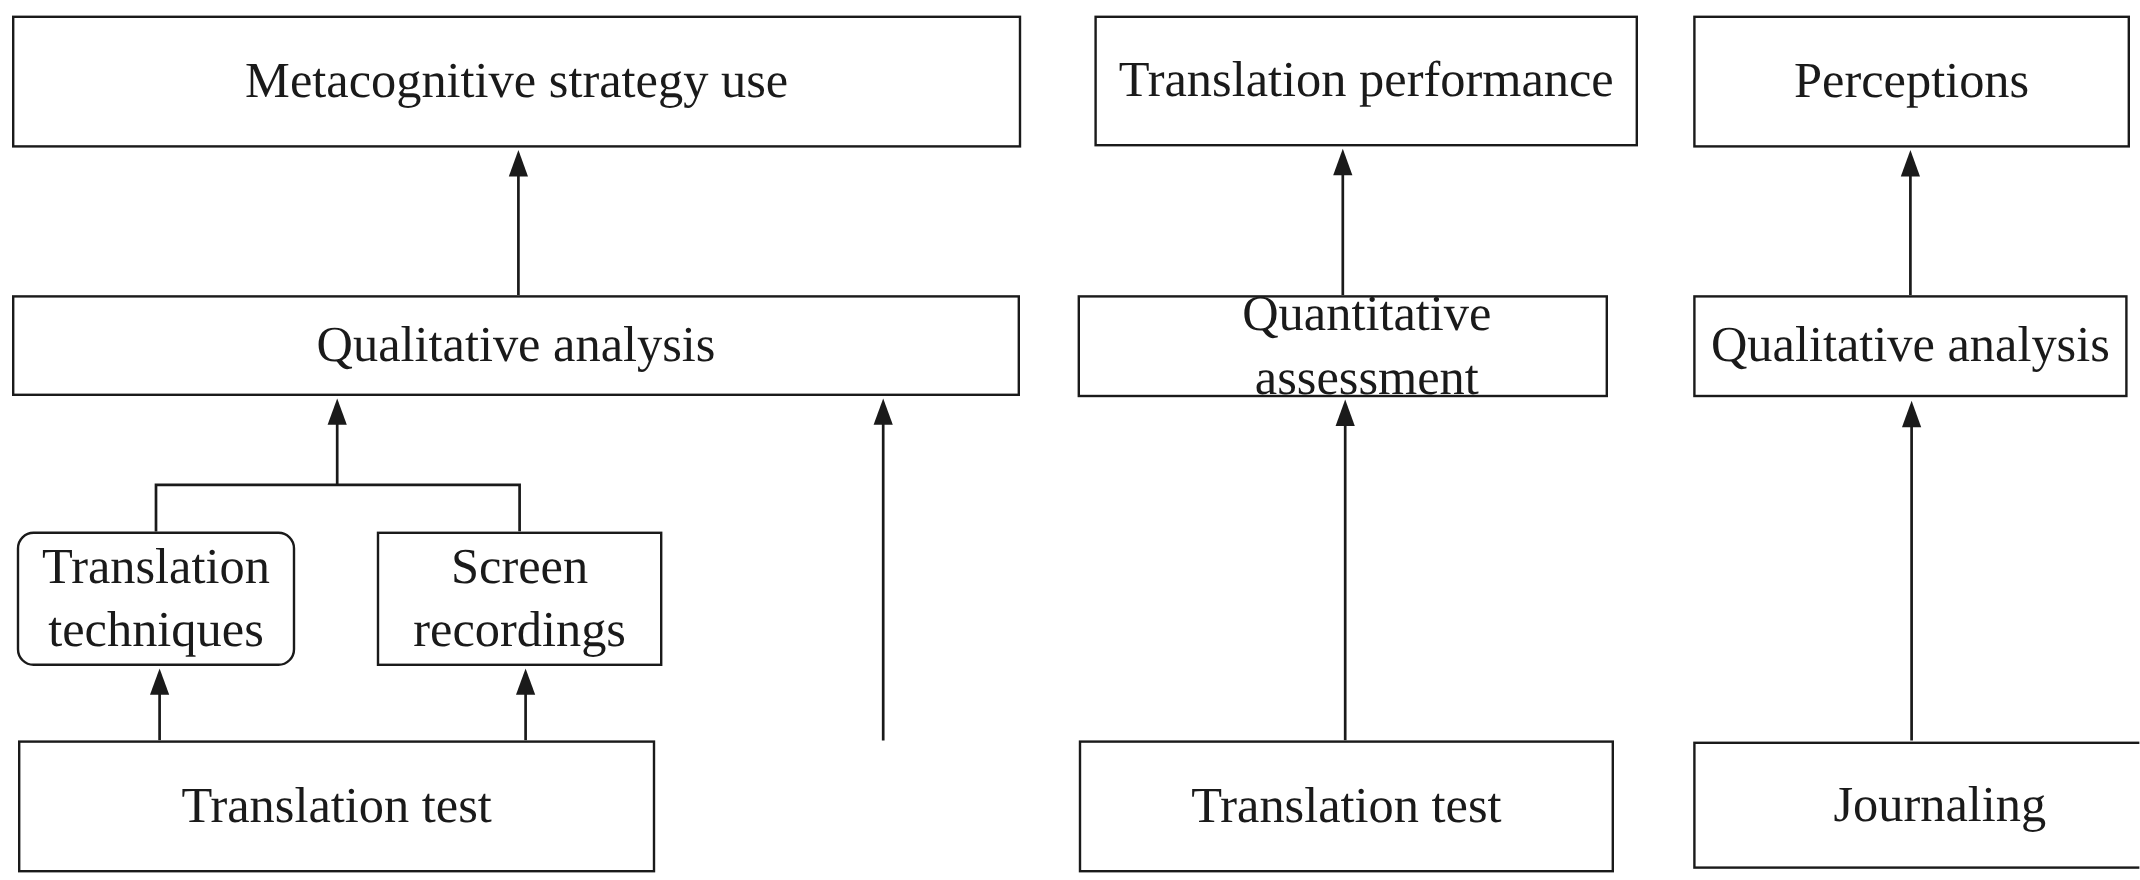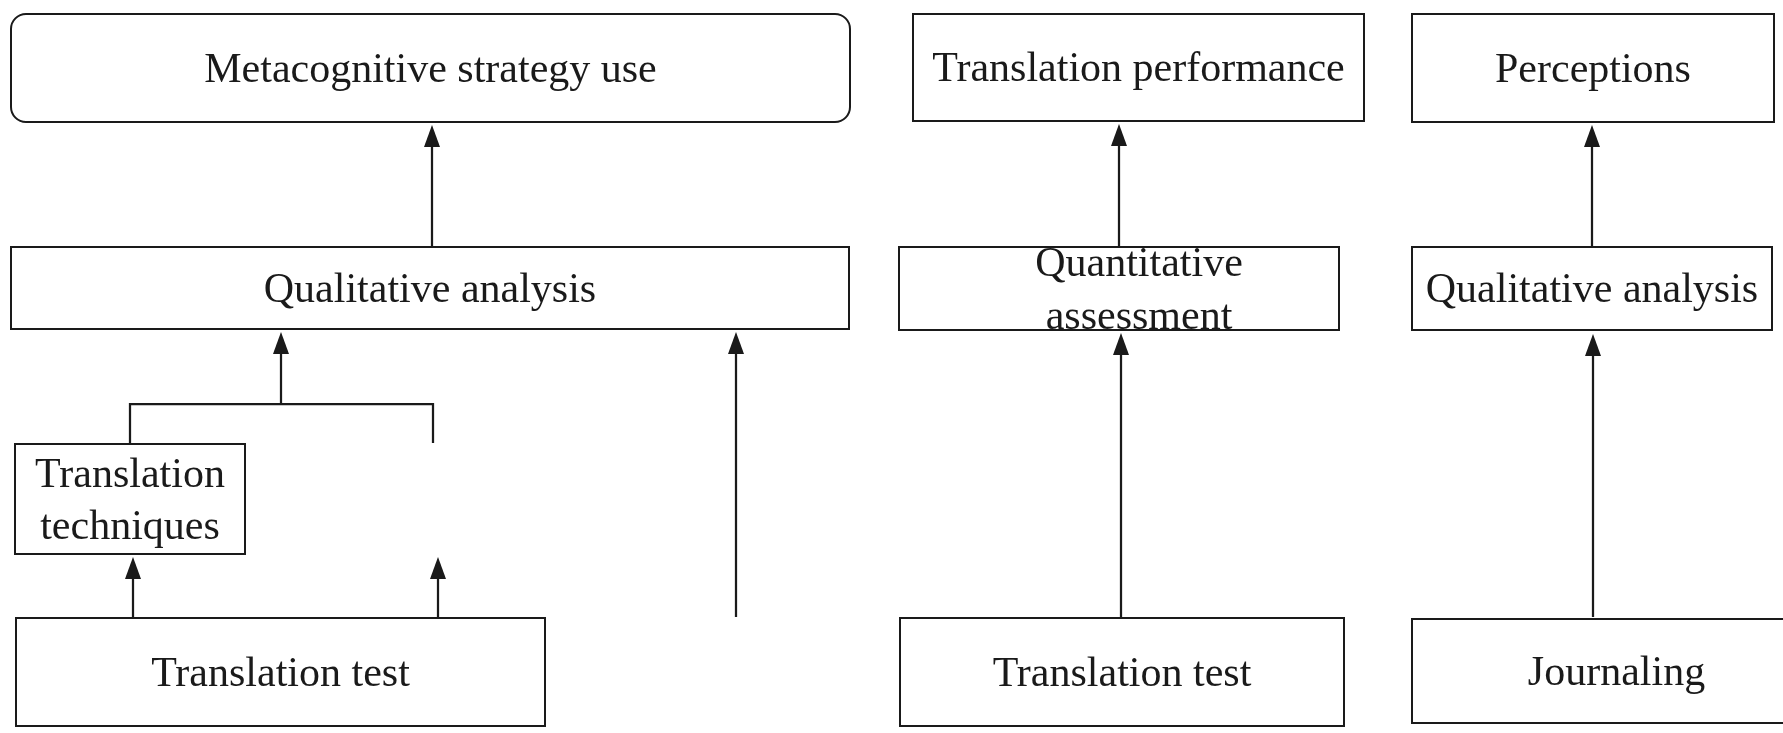--- a/index.html
+++ b/index.html
@@ -98,32 +98,35 @@
       <line class="edge" x1="1592" y1="246" x2="1592" y2="145"></line>
       <polygon class="arrowhead" points="1592,125 1584,147 1600,147"></polygon>
     </g>
 
     <g>
       <line class="edge" x1="1593" y1="617" x2="1593" y2="354"></line>
       <polygon class="arrowhead" points="1593,334 1585,356 1601,356"></polygon>
     </g>
   </svg>
 
-  <div class="node" style="left:10px; top:13px; width:841px; height:110px;border-radius:16px;">
+  <div class="node" style="left:10px; top:13px; width:841px; height:110px;">
     <span>Metacognitive strategy use</span>
   </div>
 
   <div class="node" style="left:10px; top:246px; width:840px; height:84px;">
     <span>Qualitative analysis</span>
   </div>
 
-  <div class="node" style="left:14px; top:443px; width:232px; height:112px;">
+  <div class="node" style="left:14px; top:443px; width:232px; height:112px;border-radius:14px;">
     <span>Translation techniques</span>
   </div>
 
+  <div class="node" style="left:314px; top:443px; width:238px; height:112px;">
+    <span>Screen recordings</span>
+  </div>
 
   <div class="node" style="left:15px; top:617px; width:531px; height:110px;">
     <span>Translation test</span>
   </div>
 
 
   <div class="node" style="left:893px; top:13px; width:453px; height:109px;margin-left:19px;">
     <span>Translation performance</span>
   </div>
 

